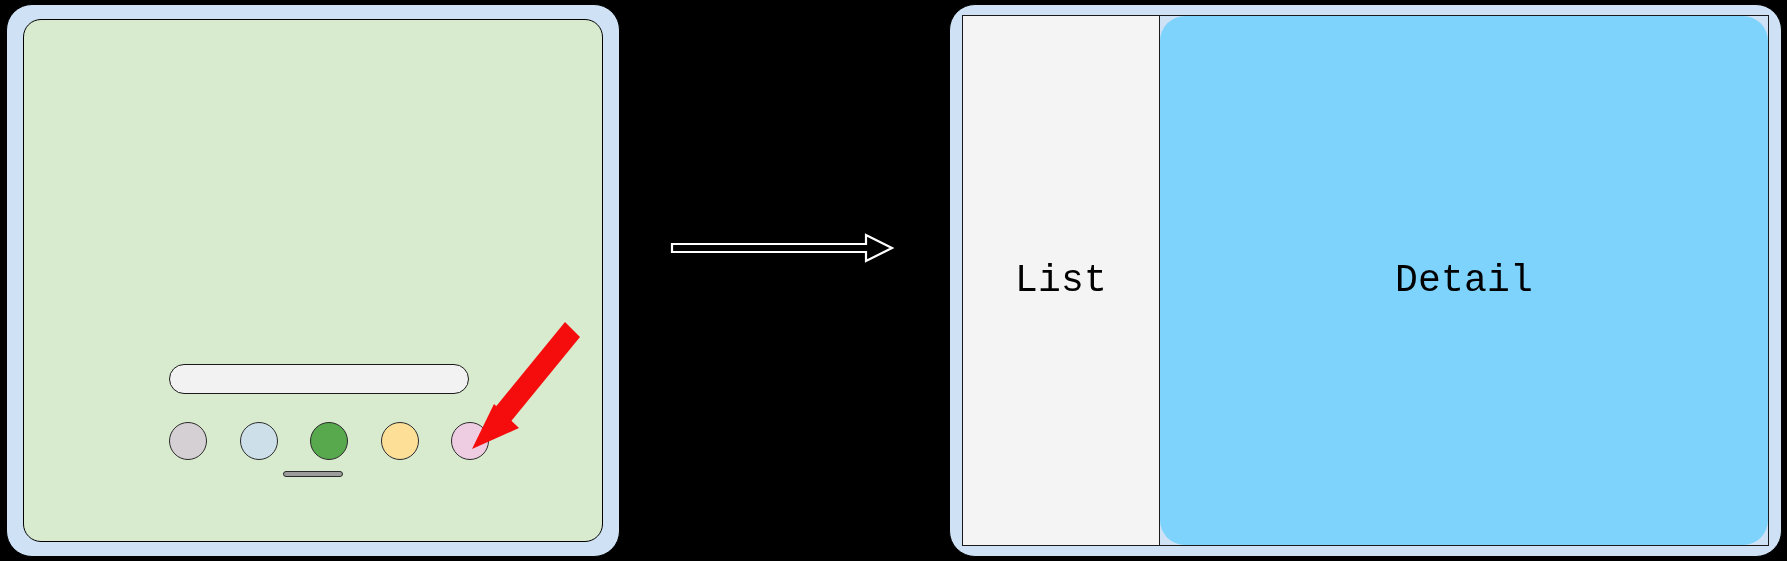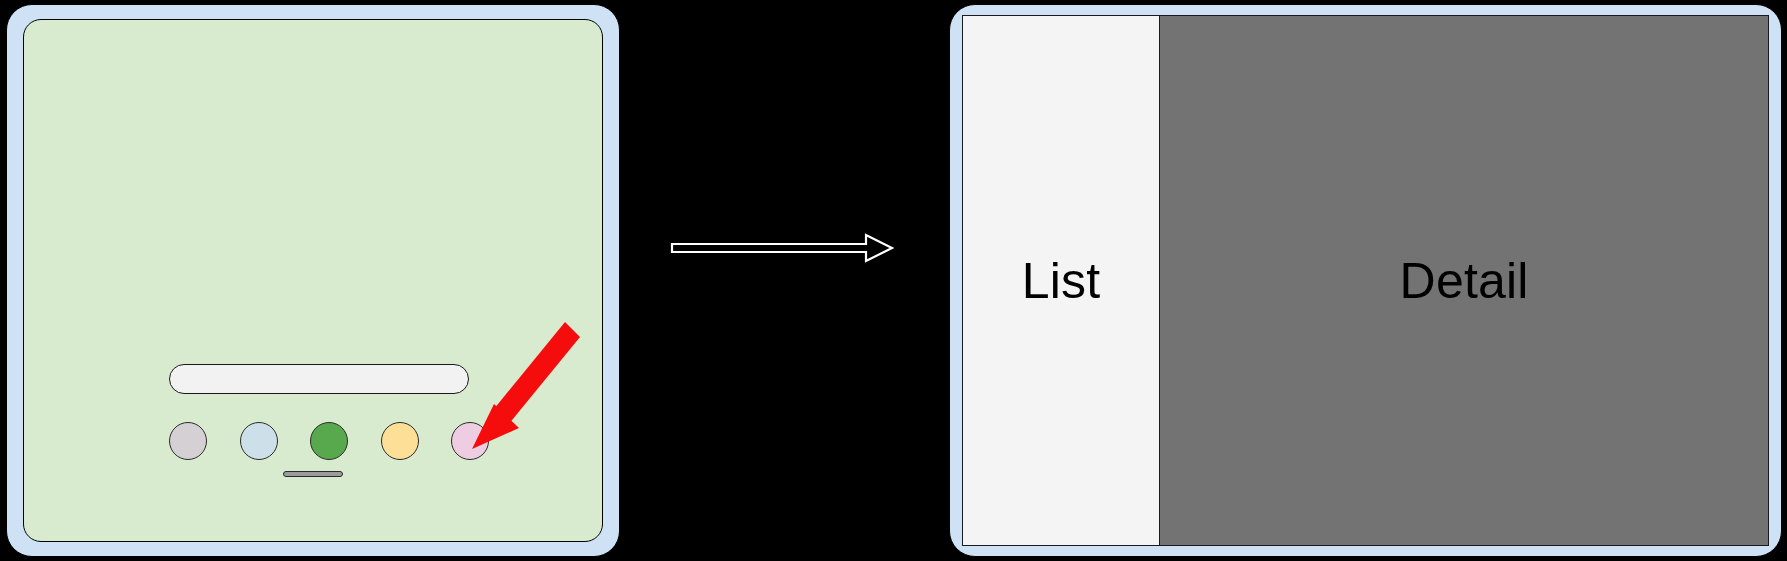--- a/index.html
+++ b/index.html
@@ -137,28 +137,29 @@
     width: 24.5%;
     background: #f4f4f4;
     border-right: 1.5px solid #1a1a1a;
     box-sizing: border-box;
     display: flex;
     align-items: center;
     justify-content: center;
   }
   .pane-detail {
     flex: 1;
-    background: #737373;
+    background: #7dd3fc;
     display: flex;
     align-items: center;
     justify-content: center;
+    border-radius: 25px;
   }
   .pane-label {
-    font-family: Liberation Sans, sans-serif;
-    font-size: 50px;
+    font-family: Liberation Mono, monospace;
+    font-size: 38px;
     font-weight: 400;
     color: #000000;
     line-height: 1;
     letter-spacing: 0.2px;
   }
 </style>
 </head>
 <body>
 
 <div class="stage">

